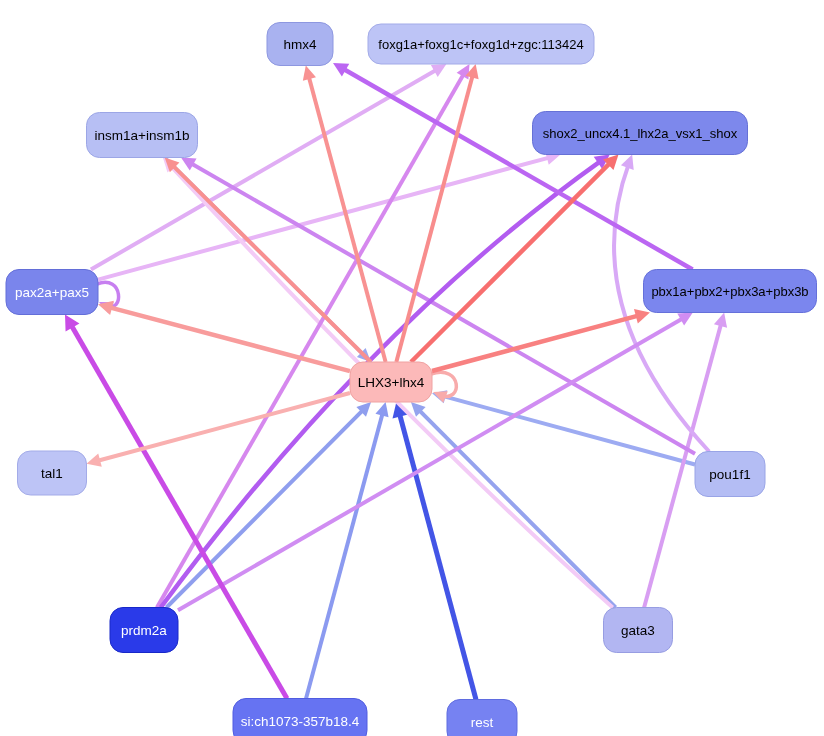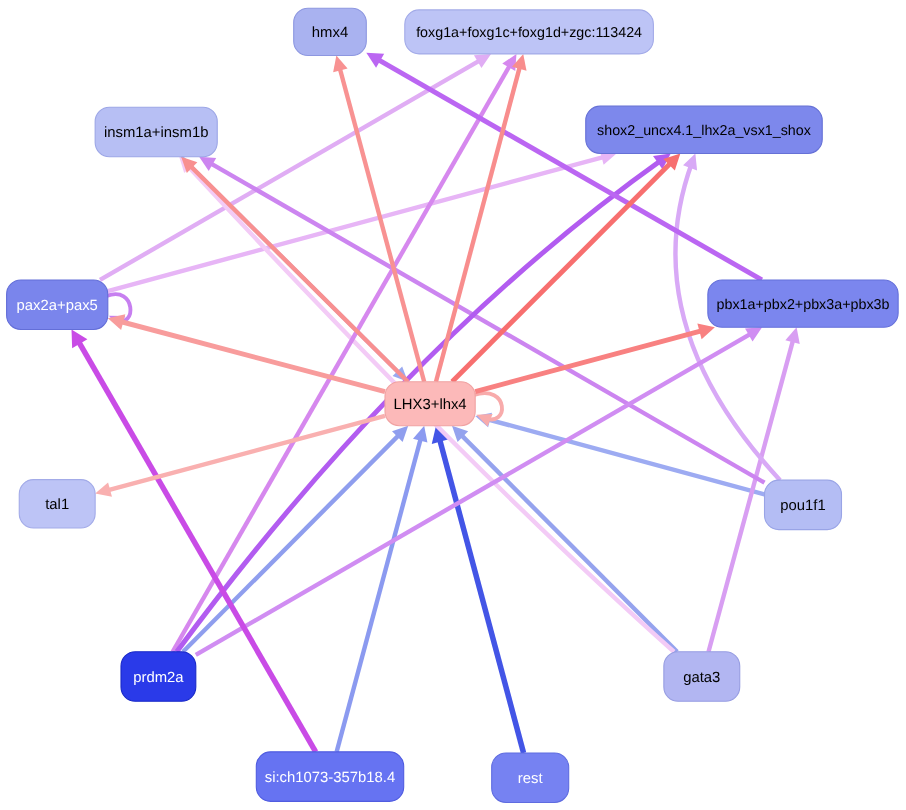--- a/index.html
+++ b/index.html
@@ -9,20 +9,21 @@
     width: 824px;
     height: 736px;
     overflow: hidden;
     font-family: "Liberation Sans", sans-serif;
   }
   #stage {
     position: relative;
     width: 824px;
     height: 552px;
     background: #ffffff;
+    margin-top: 15px;
   }
   svg { display: block; }
   .node-box { cursor: pointer; }
   .node-label {
     font-family: "Liberation Sans", sans-serif;
     pointer-events: none;
   }
 </style>
 </head>
 <body>

